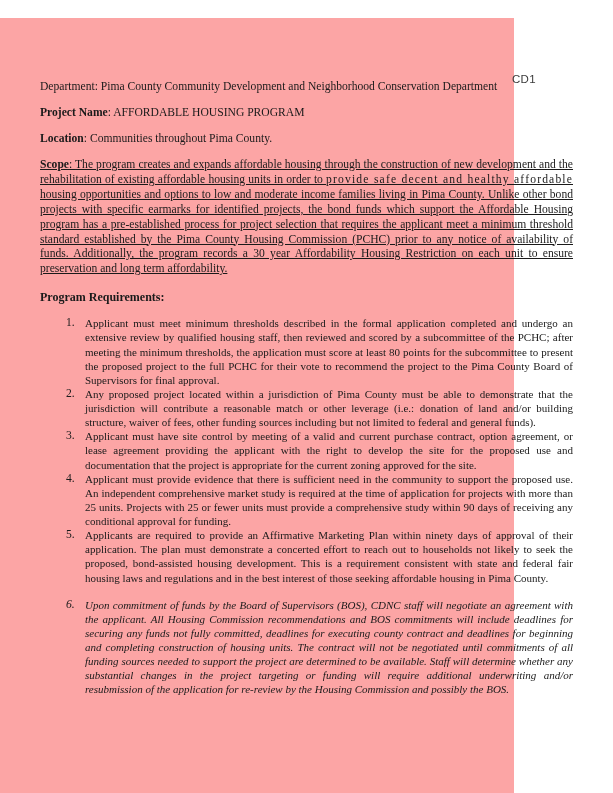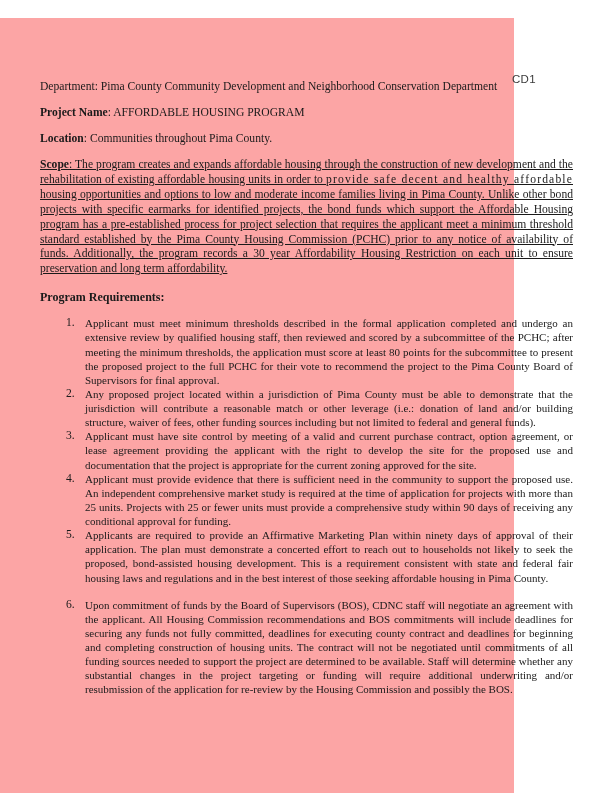--- a/index.html
+++ b/index.html
@@ -94,20 +94,21 @@
     content: counter(reqitem) ".";
     position: absolute;
     left: 26px;
     top: 0;
     width: 16px;
     text-align: left;
     font-size: 11.6px;
   }
   ol.reqs > li.gap-before {
     margin-top: 13px;
+    font-style: italic;
   }
   .lastline-left > :last-child {
     text-align: left;
   }
 </style>
 </head>
 <body>
 
 <div class="page">
 

